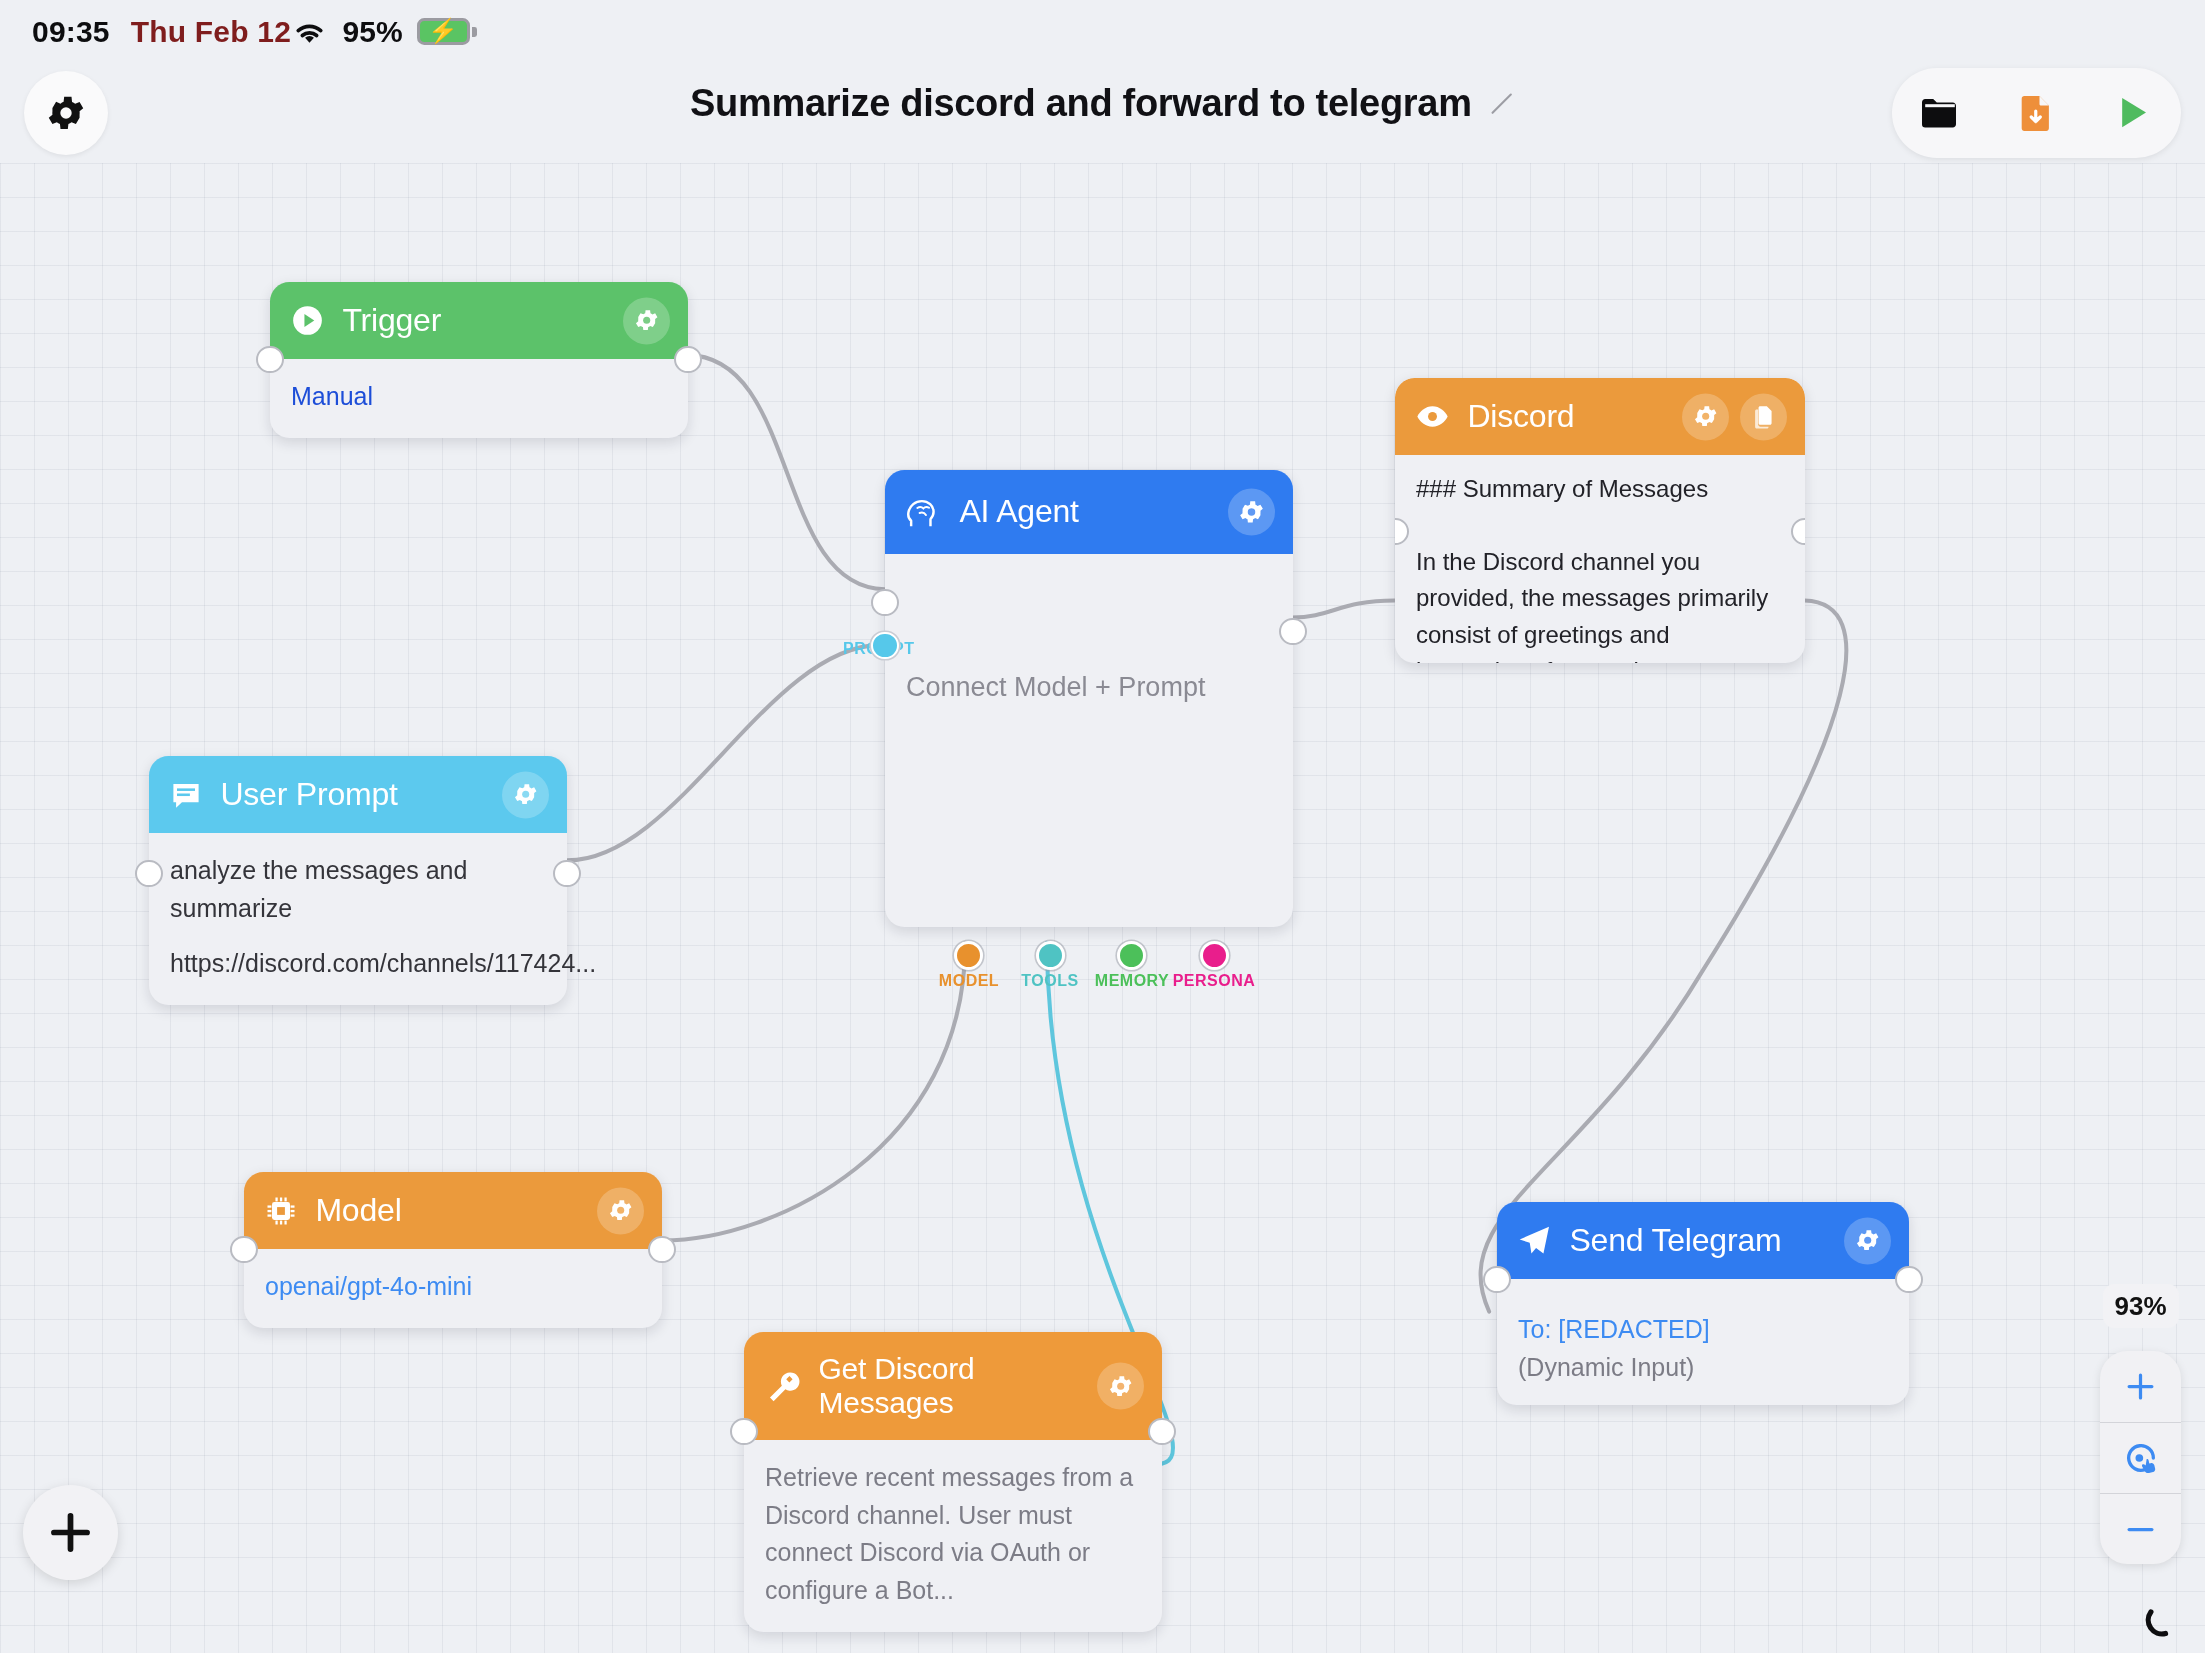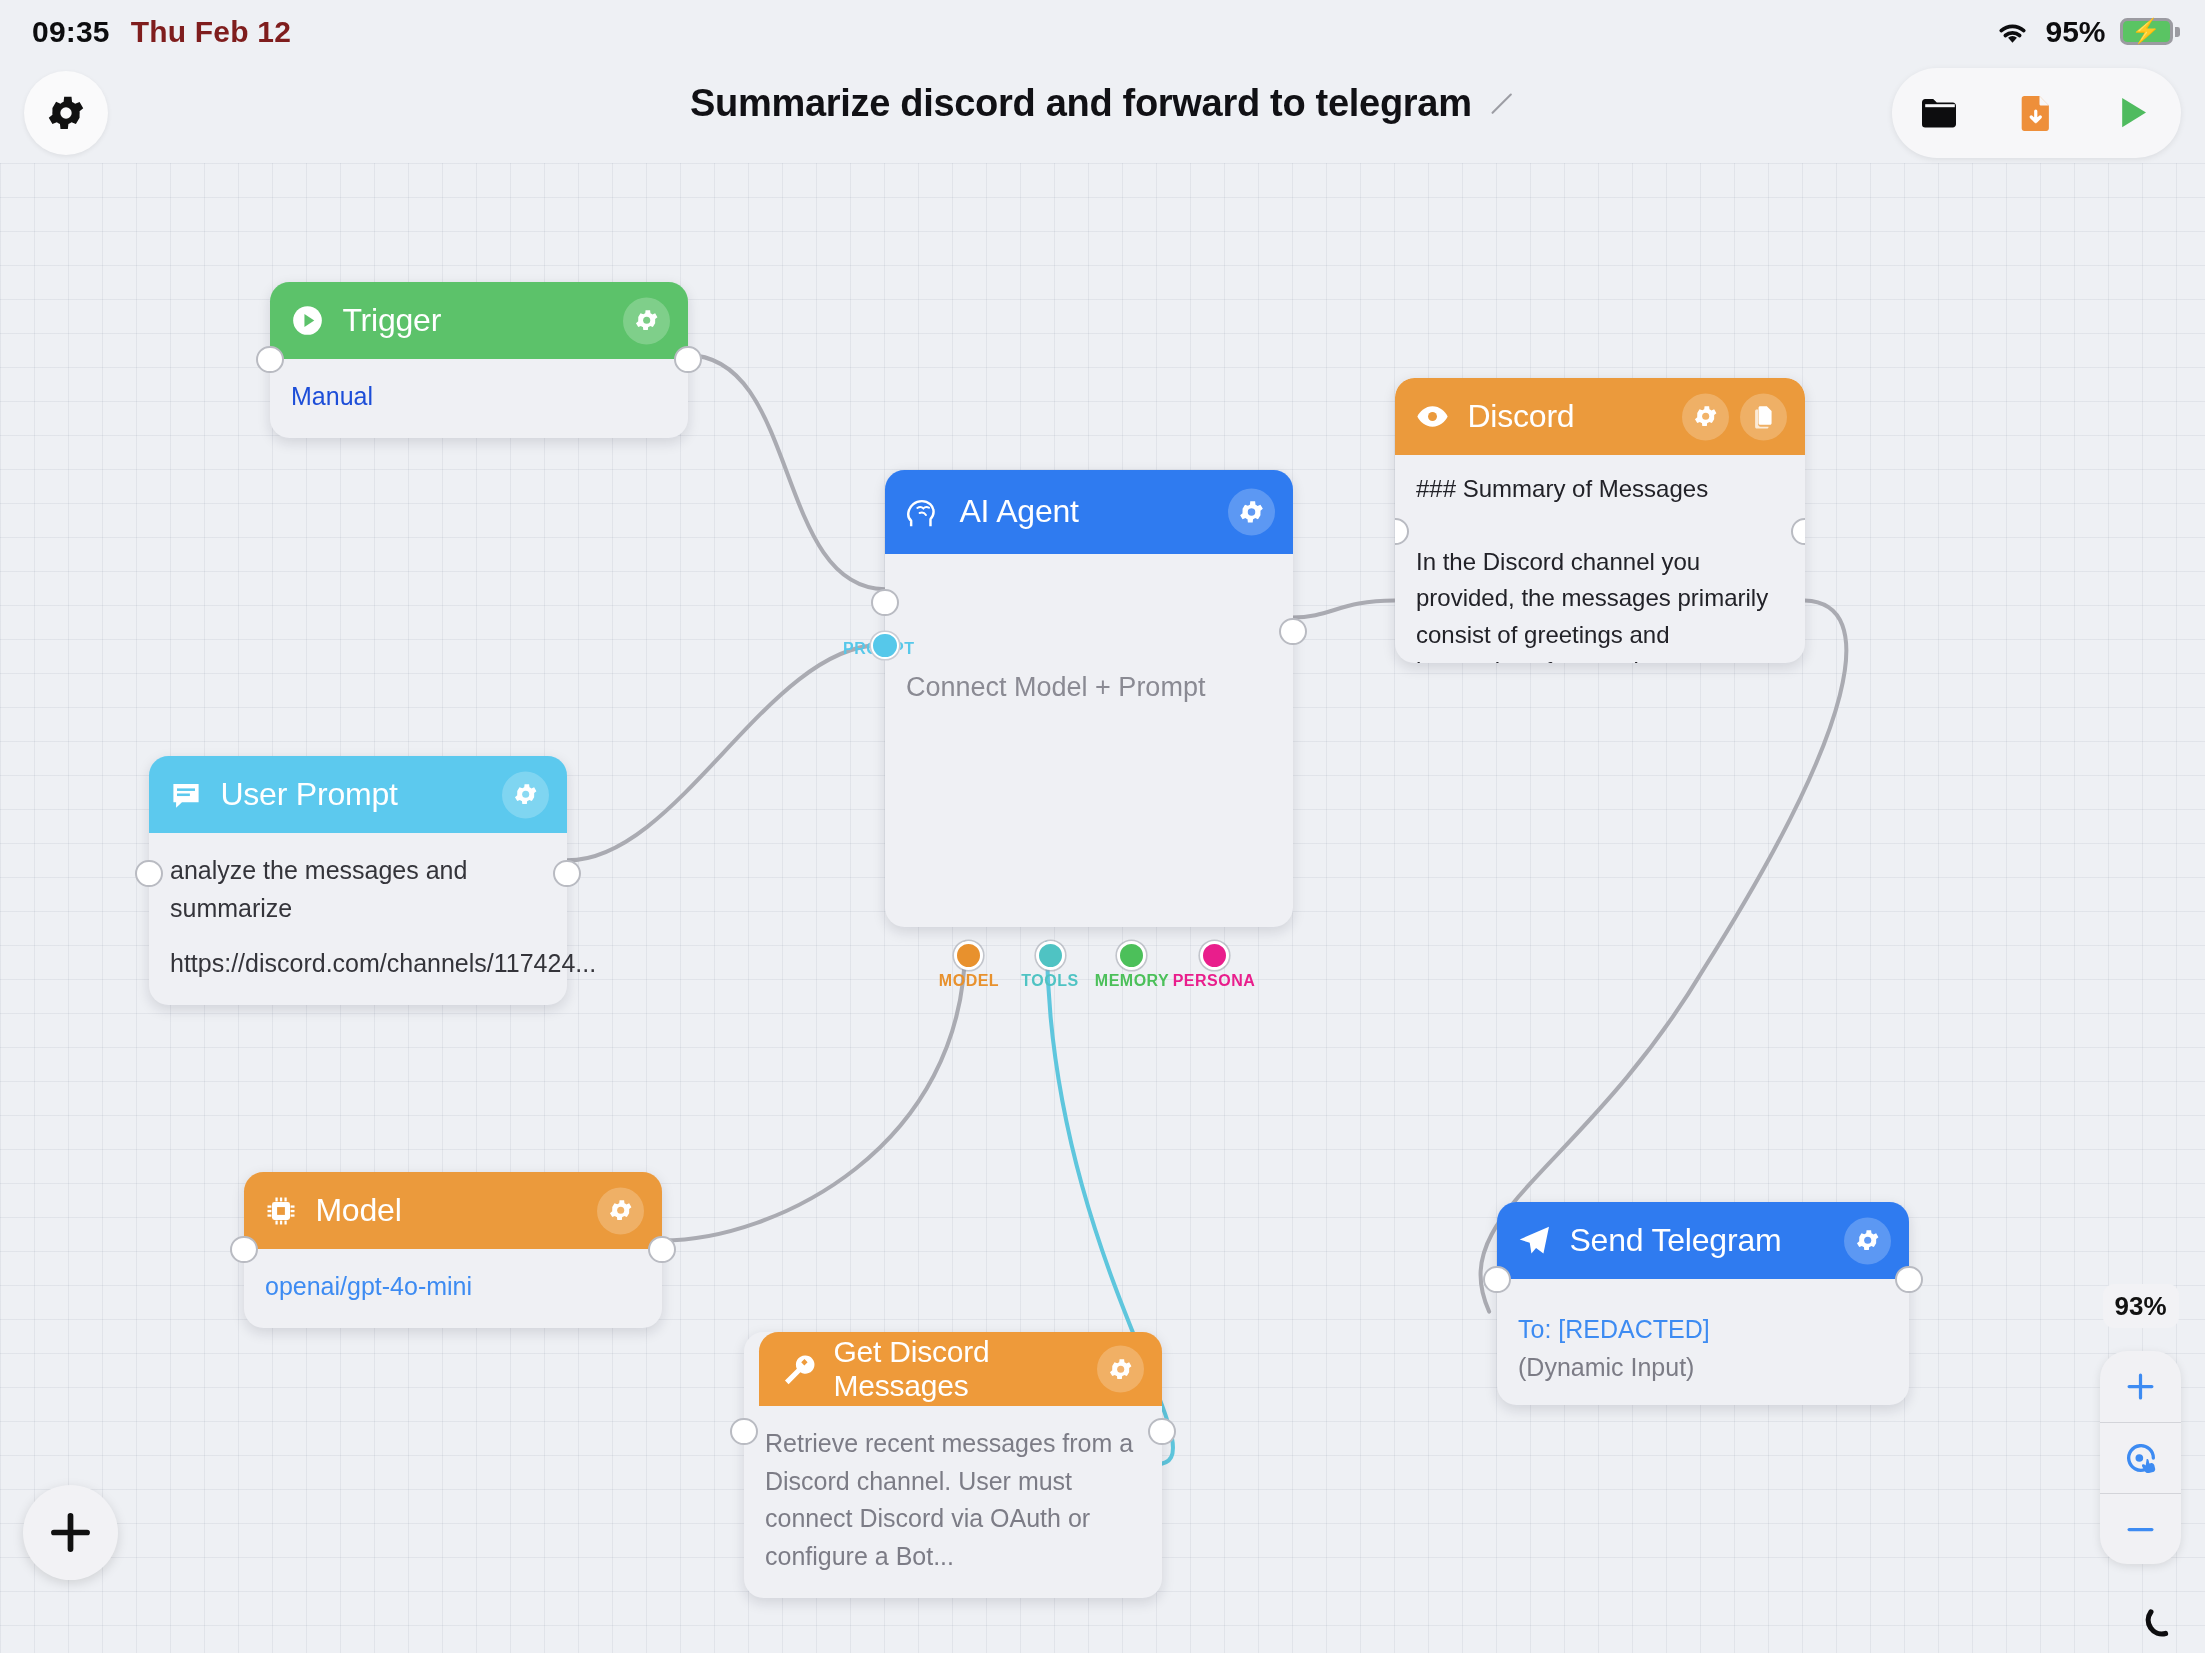--- a/index.html
+++ b/index.html
@@ -7,21 +7,21 @@
     width: 2205px; height: 1653px;
     background: #eef0f4;
     font-family: "Liberation Sans", sans-serif;
     overflow: hidden;
   }
   #app { position: relative; width: 2205px; height: 1653px; }
 
   
   #statusbar {
     position: absolute; top: 0; left: 0; width: 2205px; height: 63px;
-    display: flex; align-items: center; justify-content: space-between;
+    display: flex; align-items: center; 
     padding: 0 32px; z-index: 60;
   }
   .sb-left { display: flex; align-items: center; gap: 21px; }
   .sb-time { font-size: 30px; font-weight: 600; color: #0d0d0f; letter-spacing: 0.2px; }
   .sb-date { font-size: 30px; font-weight: 600; color: #7f1d1d; letter-spacing: 0.2px; }
   .sb-right { display: flex; align-items: center; gap: 14.5px; }
   .sb-pct { font-size: 30px; font-weight: 600; color: #0d0d0f; }
   .wifi-icon { width: 37px; height: 27.4px; display: block; }
   .batt { position: relative; width: 53px; height: 27.4px; }
   .batt-shell {
@@ -78,21 +78,21 @@
   
   .node {
     position: absolute; border-radius: 19.4px; background: #eff0f4;
     box-shadow: 0 4.8px 13px rgba(20,25,50,.13);
   }
   .node-head {
     display: flex; align-items: center; gap: 16px;
     height: 77px; padding: 0 19.4px; border-radius: 19.4px 19.4px 0 0;
     position: relative;
   }
-  .node-head.tall { height: 74px; align-items: center; margin-left: 15px; }
+  .node-head.tall { height: 108px; align-items: center; }
   .node-title { color: #fff; font-size: 32px; font-weight: 400; letter-spacing: -0.2px; line-height: 1.12; }
   .node-title.two-line { font-size: 30px; }
   .head-actions { position: absolute; right: 18px; top: 50%; transform: translateY(-50%); display: flex; gap: 11.3px; }
   .hbtn {
     width: 47px; height: 47px; border-radius: 50%;
     background: rgba(255,255,255,.22);
     display: flex; align-items: center; justify-content: center;
   }
   .node-body { padding: 19.4px 21px 22.6px; }
   .body-line { font-size: 25px; line-height: 1.5; color: #34343a; }

